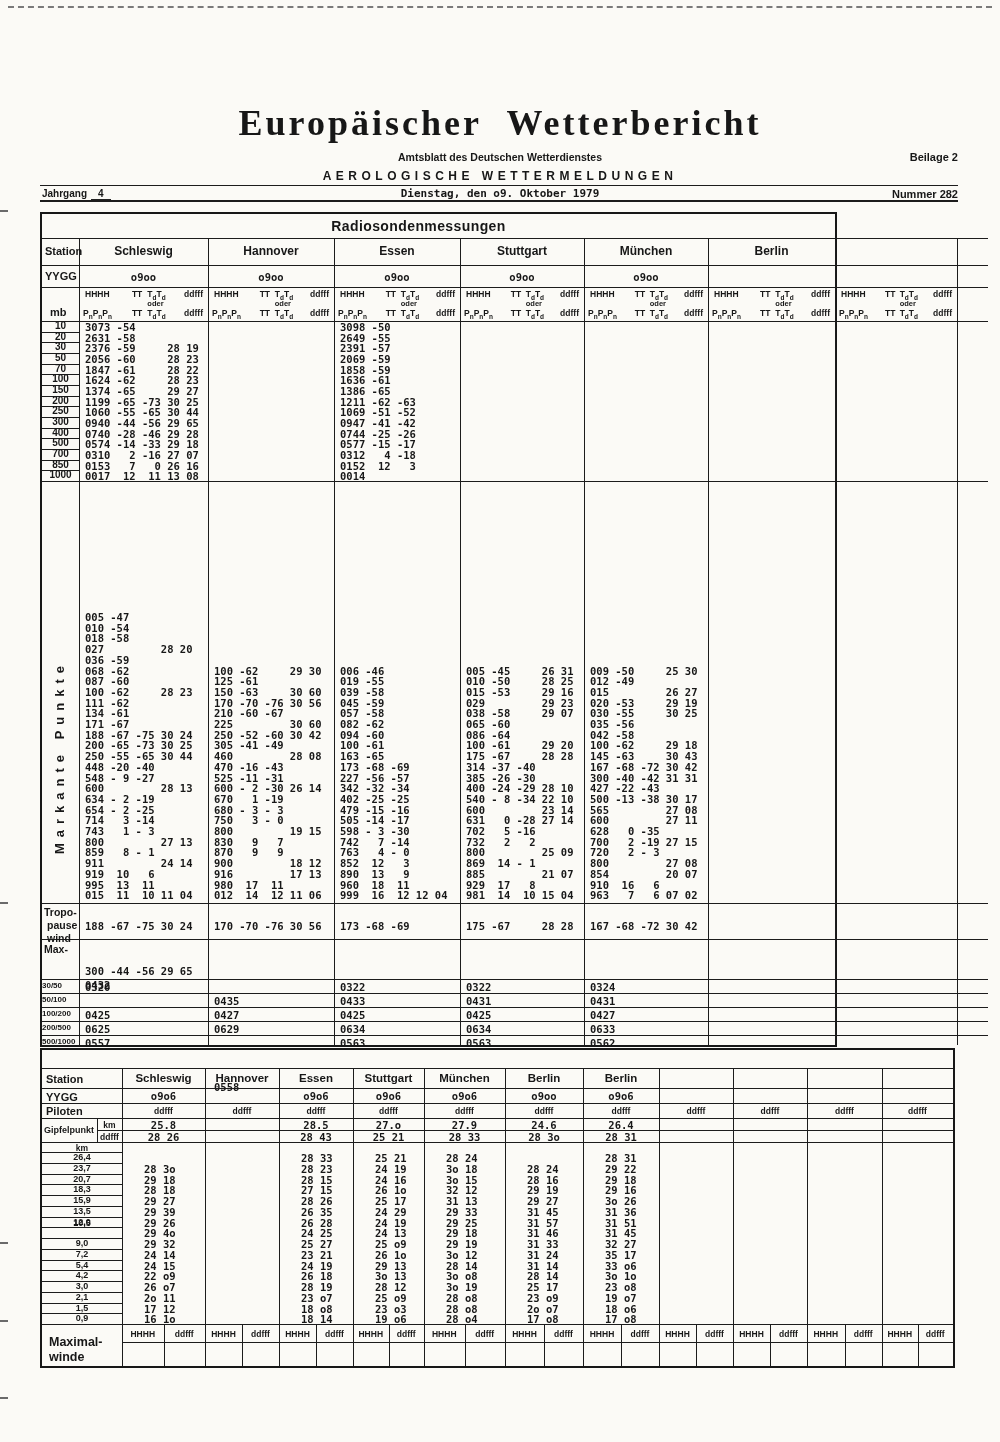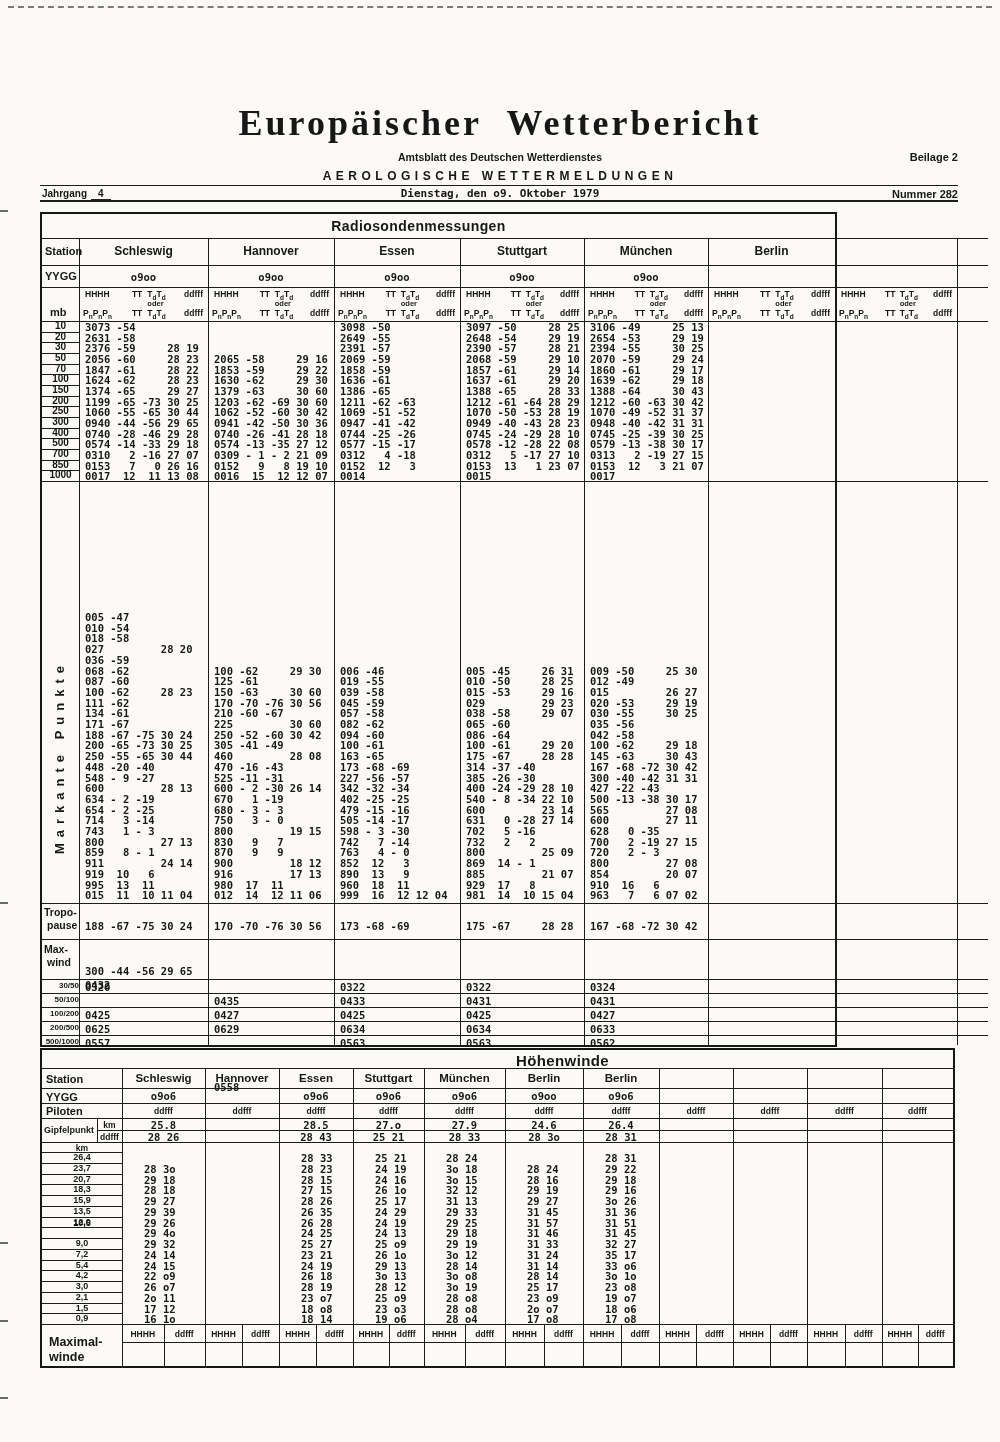--- a/index.html
+++ b/index.html
@@ -31,21 +31,21 @@
   .lbl.sm{font-size:10.5px}
   .lbl.g{font-size:9px}
   .lbl.mx{font-size:12.5px}
   .stname{position:absolute;text-align:center;font-weight:700;font-size:12px}
   .stname.s2{font-size:11.5px}
   .mono{position:absolute;font-family:"DejaVu Sans Mono",monospace;font-weight:700;font-size:10.5px;white-space:pre}
   .ctr{text-align:center}
   .lh1{line-height:10.67px}.lh2{line-height:10.7px}.lh3{line-height:10.75px}
   .plbl{position:absolute;text-align:center;font-weight:700;font-size:10px;line-height:10.67px}
   .altlbl{position:absolute;text-align:center;font-weight:700;font-size:9px;line-height:10.75px}
-  .laylbl{position:absolute;text-align:right;font-weight:700;font-size:8px;line-height:14px}
+  .laylbl{position:absolute;text-align:left;font-weight:700;font-size:8px;line-height:14px}
   .shdr{position:absolute;text-align:center;font-weight:700;font-size:8.5px}
   .chead{position:absolute}
   .chs{position:absolute;font-weight:700;font-size:8.5px;white-space:nowrap}
   .chs sub{font-size:6.5px}
   .chs.oder{font-size:7.5px;font-weight:600}
   .vert-label{position:absolute;left:1px;top:398px;width:32px;height:289px;display:flex;align-items:center;justify-content:center;
       writing-mode:vertical-rl;transform:rotate(180deg);font-weight:700;font-size:13px;letter-spacing:6px}
 </style>
 </head>
 <body>
@@ -121,21 +121,21 @@
       <div class="hl" style="top: 235.04px; left: 0px; width: 37px; height: 1px;"></div>
       <div class="plbl" style="left: 0px; top: 235.04px; width: 37px; height: 10.67px;">700</div>
       <div class="hl" style="top: 245.71px; left: 0px; width: 37px; height: 1px;"></div>
       <div class="plbl" style="left: 0px; top: 245.71px; width: 37px; height: 10.67px;">850</div>
       <div class="hl" style="top: 256.38px; left: 0px; width: 37px; height: 1px;"></div>
       <div class="plbl" style="left: 0px; top: 256.38px; width: 37px; height: 10.67px;">1000</div>
       <div class="vert-label">Markante Punkte</div>
       <div class="lbl sm" style="left: 2px; top: 692px;">Tropo-</div>
       <div class="lbl sm" style="left: 5px; top: 705px;">pause</div>
       <div class="lbl sm" style="left: 2px; top: 729px;">Max-</div>
-      <div class="lbl sm" style="left: 5px; top: 742px; text-align: center;">wind</div>
+      <div class="lbl sm" style="left: 5px; top: 718px; text-align: center;">wind</div>
       <div class="laylbl" style="left: 0px; top: 765px; width: 37px; height: 14px;">30/50</div>
       <div class="laylbl" style="left: 0px; top: 779px; width: 37px; height: 14px;">50/100</div>
       <div class="laylbl" style="left: 0px; top: 793px; width: 37px; height: 14px;">100/200</div>
       <div class="laylbl" style="left: 0px; top: 807px; width: 37px; height: 14px;">200/500</div>
       <div class="laylbl" style="left: 0px; top: 821px; width: 37px; height: 14px;">500/1000</div>
       <div class="stname" style="left: 37px; top: 30px; width: 129px;">Schleswig</div>
       <div class="mono ctr" style="left: 37px; top: 57px; width: 129px;">o9oo</div>
       <div class="chead" style="left: 37px; top: 73px; width: 129px; height: 34px;">
         <span class="chs" style="left: 6px; top: 2px;">HHHH</span>
         <span class="chs" style="left: 41%; top: 2px;">TT</span>
@@ -202,35 +202,20 @@
         <span class="chs" style="left: 6px; top: 2px;">HHHH</span>
         <span class="chs" style="left: 41%; top: 2px;">TT</span>
         <span class="chs" style="left: 53%; top: 2px;"><span>T</span><sub>d</sub><span>T</span><sub>d</sub></span>
         <span class="chs" style="right: 5px; top: 2px;">ddfff</span>
         <span class="chs oder" style="left: 53%; top: 12px;">oder</span>
         <span class="chs" style="left: 4px; top: 21px;"><span>P</span><sub>n</sub><span>P</span><sub>n</sub><span>P</span><sub>n</sub></span>
         <span class="chs" style="left: 41%; top: 21px;">TT</span>
         <span class="chs" style="left: 53%; top: 21px;"><span>T</span><sub>d</sub><span>T</span><sub>d</sub></span>
         <span class="chs" style="right: 5px; top: 21px;">ddfff</span>
       </div>
-      <div class="mono lh1" style="left: 172px; top: 108px;">
-
-
-2065 -58     29 16
-1853 -59     29 22
-1630 -62     29 30
-1379 -63     30 60
-1203 -62 -69 30 60
-1062 -52 -60 30 42
-0941 -42 -50 30 36
-0740 -26 -41 28 18
-0574 -13 -35 27 12
-0309 - 1 - 2 21 09
-0152   9   8 19 10
-0016  15  12 12 07</div>
       <div class="mono lh2" style="left: 172px; top: 451.5px;">100 -62     29 30
 125 -61
 150 -63     30 60
 170 -70 -76 30 56
 210 -60 -67
 225         30 60
 250 -52 -60 30 42
 305 -41 -49
 460         28 08
 470 -16 -43
@@ -316,35 +301,20 @@
         <span class="chs" style="left: 6px; top: 2px;">HHHH</span>
         <span class="chs" style="left: 41%; top: 2px;">TT</span>
         <span class="chs" style="left: 53%; top: 2px;"><span>T</span><sub>d</sub><span>T</span><sub>d</sub></span>
         <span class="chs" style="right: 5px; top: 2px;">ddfff</span>
         <span class="chs oder" style="left: 53%; top: 12px;">oder</span>
         <span class="chs" style="left: 4px; top: 21px;"><span>P</span><sub>n</sub><span>P</span><sub>n</sub><span>P</span><sub>n</sub></span>
         <span class="chs" style="left: 41%; top: 21px;">TT</span>
         <span class="chs" style="left: 53%; top: 21px;"><span>T</span><sub>d</sub><span>T</span><sub>d</sub></span>
         <span class="chs" style="right: 5px; top: 21px;">ddfff</span>
       </div>
-      <div class="mono lh1" style="left: 424px; top: 108px;">3097 -50     28 25
-2648 -54     29 19
-2390 -57     28 21
-2068 -59     29 10
-1857 -61     29 14
-1637 -61     29 20
-1388 -65     28 33
-1212 -61 -64 28 29
-1070 -50 -53 28 19
-0949 -40 -43 28 23
-0745 -24 -29 28 10
-0578 -12 -28 22 08
-0312   5 -17 27 10
-0153  13   1 23 07
-0015</div>
       <div class="mono lh2" style="left: 424px; top: 451.5px;">005 -45     26 31
 010 -50     28 25
 015 -53     29 16
 029         29 23
 038 -58     29 07
 065 -60
 086 -64
 100 -61     29 20
 175 -67     28 28
 314 -37 -40
@@ -373,35 +343,20 @@
         <span class="chs" style="left: 6px; top: 2px;">HHHH</span>
         <span class="chs" style="left: 41%; top: 2px;">TT</span>
         <span class="chs" style="left: 53%; top: 2px;"><span>T</span><sub>d</sub><span>T</span><sub>d</sub></span>
         <span class="chs" style="right: 5px; top: 2px;">ddfff</span>
         <span class="chs oder" style="left: 53%; top: 12px;">oder</span>
         <span class="chs" style="left: 4px; top: 21px;"><span>P</span><sub>n</sub><span>P</span><sub>n</sub><span>P</span><sub>n</sub></span>
         <span class="chs" style="left: 41%; top: 21px;">TT</span>
         <span class="chs" style="left: 53%; top: 21px;"><span>T</span><sub>d</sub><span>T</span><sub>d</sub></span>
         <span class="chs" style="right: 5px; top: 21px;">ddfff</span>
       </div>
-      <div class="mono lh1" style="left: 548px; top: 108px;">3106 -49     25 13
-2654 -53     29 19
-2394 -55     30 25
-2070 -59     29 24
-1860 -61     29 17
-1639 -62     29 18
-1388 -64     30 43
-1212 -60 -63 30 42
-1070 -49 -52 31 37
-0948 -40 -42 31 31
-0745 -25 -39 30 25
-0579 -13 -38 30 17
-0313   2 -19 27 15
-0153  12   3 21 07
-0017</div>
       <div class="mono lh2" style="left: 548px; top: 451.5px;">009 -50     25 30
 012 -49
 015         26 27
 020 -53     29 19
 030 -55     30 25
 035 -56
 042 -58
 100 -62     29 18
 145 -63     30 43
 167 -68 -72 30 42
@@ -453,21 +408,20 @@
         <span class="chs" style="left: 41%; top: 21px;">TT</span>
         <span class="chs" style="left: 53%; top: 21px;"><span>T</span><sub>d</sub><span>T</span><sub>d</sub></span>
         <span class="chs" style="right: 5px; top: 21px;">ddfff</span>
       </div>
       <div class="mono lh1" style="left: 799px; top: 108px;"></div>
       <div class="mono lh2" style="left: 799px; top: 398px;"></div>
       <div class="mono" style="left: 799px; top: 706px;"></div>
       <div class="mono" style="left: 799px; top: 751px;"></div>
     </div>
   <div id="hw-table">
-      <div class="hw-title">Höhenwinde</div>
       <div class="hl" style="top: 18px; left: 0px; width: 911px; height: 1.3px;"></div>
       <div class="hl" style="top: 38px; left: 0px; width: 911px; height: 1.3px;"></div>
       <div class="hl" style="top: 53px; left: 0px; width: 911px; height: 1.3px;"></div>
       <div class="hl" style="top: 68px; left: 0px; width: 911px; height: 1.3px;"></div>
       <div class="hl" style="top: 92px; left: 0px; width: 911px; height: 1.3px;"></div>
       <div class="hl" style="top: 274px; left: 0px; width: 911px; height: 1.3px;"></div>
       <div class="hl" style="top: 80px; left: 55px; width: 856px; height: 1.3px;"></div>
       <div class="hl" style="top: 292px; left: 80px; width: 831px; height: 1.3px;"></div>
       <div class="vl" style="left: 80px; top: 18px; height: 298px;"></div>
       <div class="vl" style="left: 163px; top: 18px; height: 298px;"></div>

